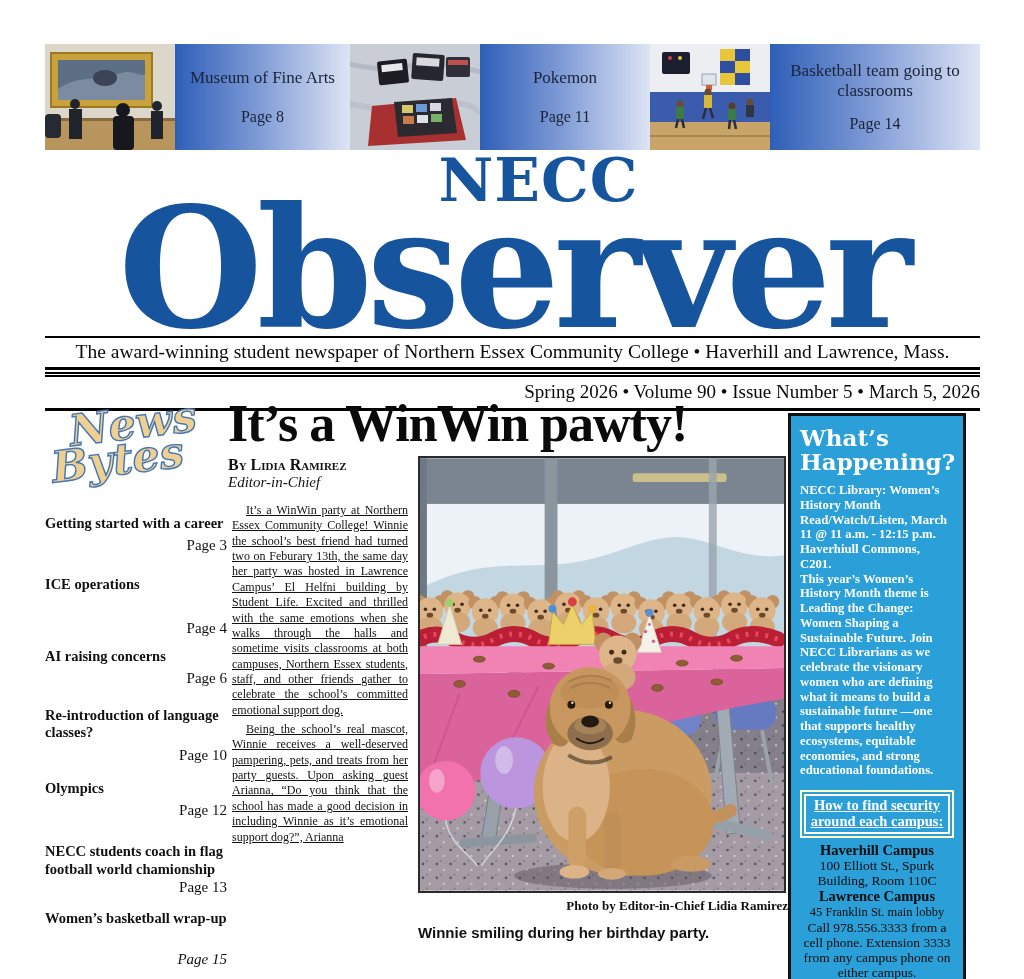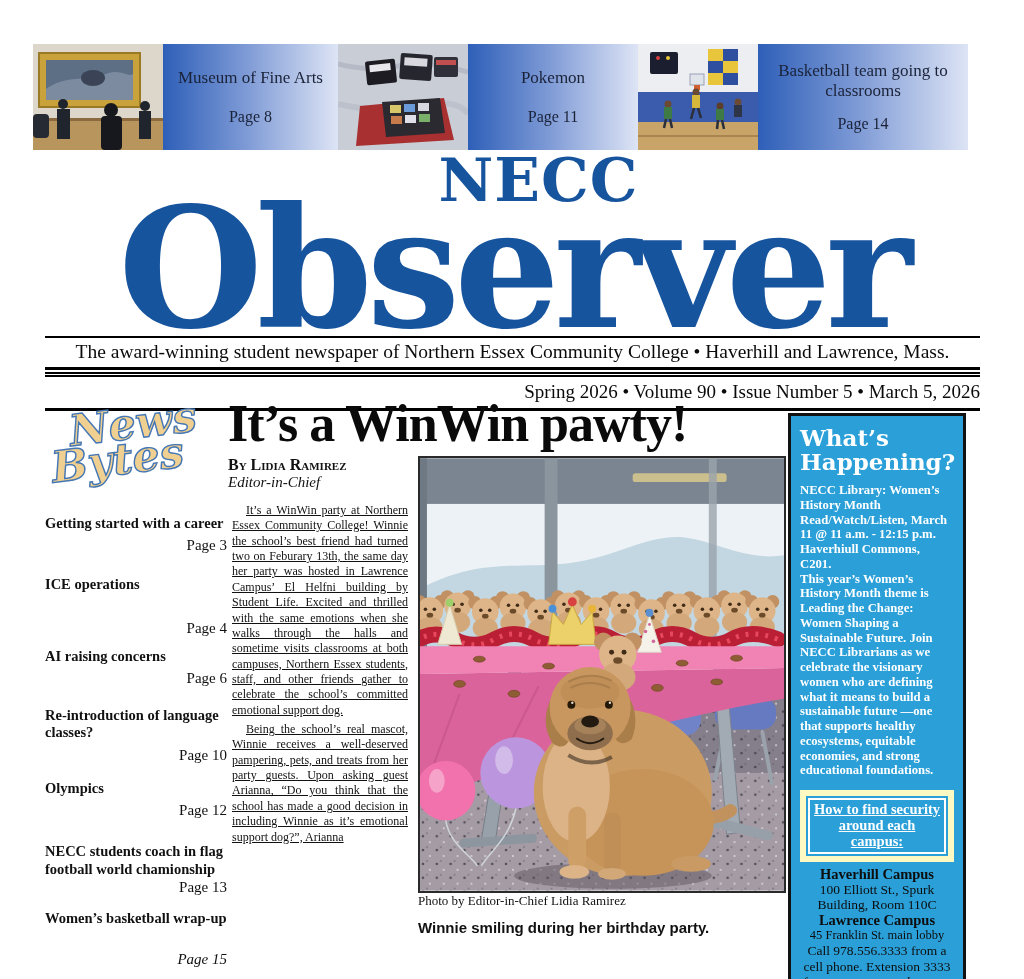--- a/index.html
+++ b/index.html
@@ -1,21 +1,21 @@
 <!DOCTYPE html>
 <html lang="en"><head>
 <meta charset="utf-8">
 <style>
   html,body{margin:0;padding:0;background:#fff;}
   .page{position:relative;width:1024px;height:979px;background:#fff;overflow:hidden;
         font-family:"Liberation Serif","DejaVu Serif",serif;color:#111;}
   .page *{box-sizing:border-box;}
 
   
-  .teasers{position:absolute;top:44px;left:33px;width:935px;height:106px;display:flex;}
+  .teasers{position:absolute;top:44px;left:45px;width:935px;height:106px;display:flex;}
   .teaser-img{height:106px;overflow:hidden;flex:none;}
   .teaser-img svg{display:block;}
   .teaser-card{flex:none;height:106px;display:flex;flex-direction:column;justify-content:space-evenly;
         text-align:center;background:linear-gradient(90deg,#2e5fb8 0%,#7f9bd6 48%,#dde4f5 100%);
         color:#1a2238;font-size:17px;padding:4px 6px;}
   .teaser-card .t-page{font-size:16px;}
 
   
   .masthead{position:absolute;top:150px;left:45px;width:935px;text-align:center;color:#17549e;
         font-family:"DejaVu Serif",serif;font-weight:bold;line-height:1;}
@@ -43,31 +43,31 @@
   .headline{font-size:52px;font-weight:bold;line-height:0.95;letter-spacing:-1px;color:#0a0a0a;
         white-space:nowrap;}
   .art-row{display:flex;margin-top:8px;}
   .art-text{width:190px;flex:none;padding-right:6px;}
   .byline{font-variant:small-caps;font-weight:bold;font-size:16px;line-height:1.1;}
   .role{font-style:italic;font-size:15px;margin-bottom:12px;}
   .art-text p{margin:4px;font-size:12px;line-height:1.28;text-align:justify;text-indent:14px;
         hyphens:auto;text-decoration:underline;-webkit-hyphens:auto;}
   .photo-col{width:370px;flex:none;}
   .photo-frame{width:368px;height:437px;border:2px solid #2a2a2a;overflow:hidden;}
-  .photo-credit{font-weight:normal;font-size:13px;text-align:left;}
+  .photo-credit{font-weight:bold;font-size:13px;text-align:right;margin-top:5px;}
   .photo-caption{font-family:"Liberation Sans","DejaVu Sans",sans-serif;font-weight:bold;
         font-size:15px;margin-top:10px;}
 
   
   .events{position:absolute;top:413px;left:788px;width:178px;background:#2a9fd8;
         border:3px solid #121212;padding:10px 9px 12px;color:#fff;}
   .ev-title{font-family:"DejaVu Serif",serif;font-weight:bold;font-size:23px;line-height:1.05;
         margin-bottom:9px;}
   .ev-body{font-weight:bold;font-size:12.7px;line-height:1.16;white-space:pre-line;}
-  .sec-frame-outer{border:6px solid #fef9c3;padding:2px;margin-top:12px;}
+  .sec-frame-outer{border:2px solid #fef9c3;padding:2px;margin-top:12px;}
   .sec-frame-inner{border:2px solid #fff;padding:2px 3px;}
   .sec-title{font-weight:bold;font-size:14.5px;line-height:1.1;text-align:center;
         text-decoration:underline;}
   .sec-body{color:#0d0d0d;text-align:center;margin-top:4px;line-height:1.12;}
   .campus-name{font-weight:bold;font-size:14.5px;}
   .campus-detail{font-size:13.5px;}
   .campus-detail.small{font-size:12.5px;}
   .sec-note{font-size:13.5px;margin-top:1px;}
 </style>
 </head>

